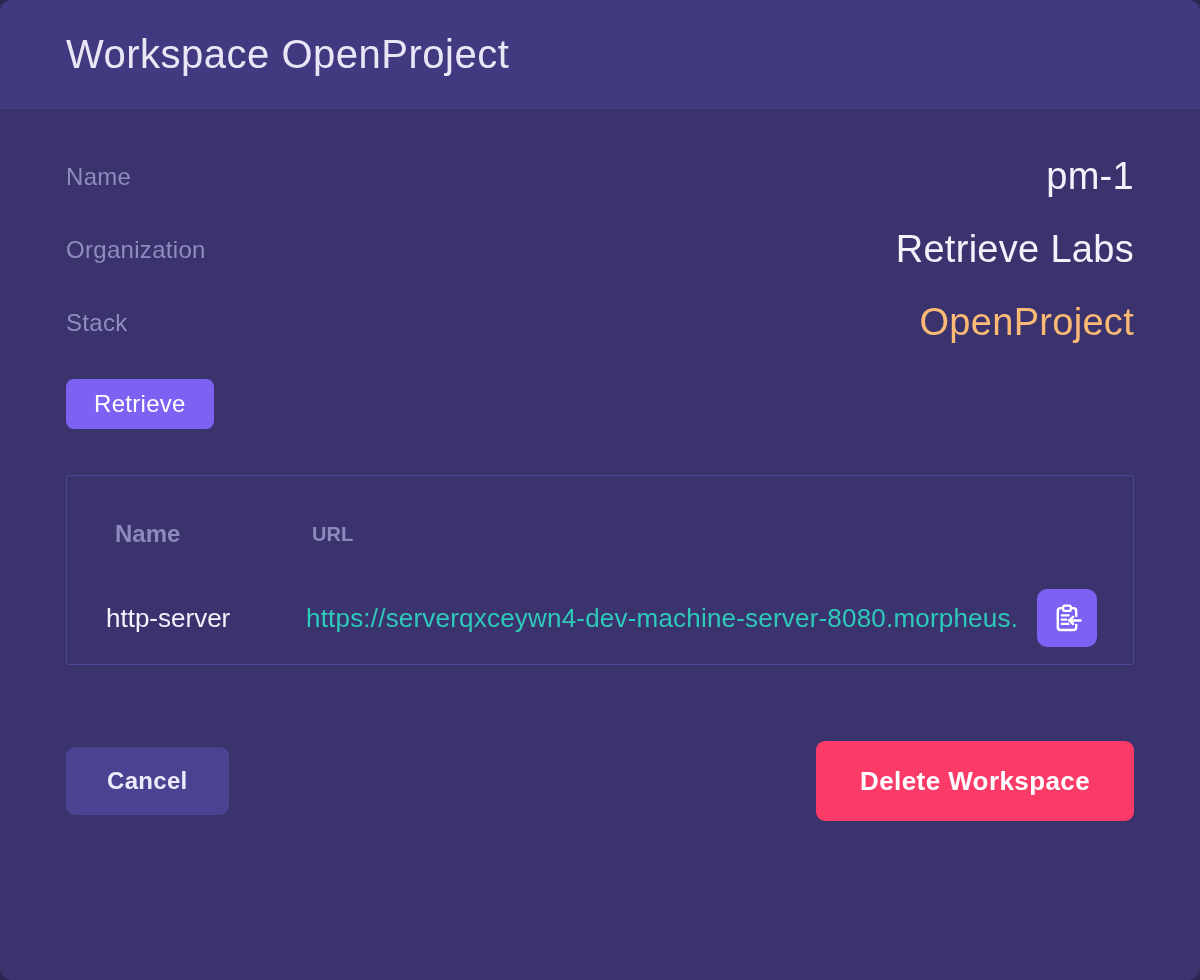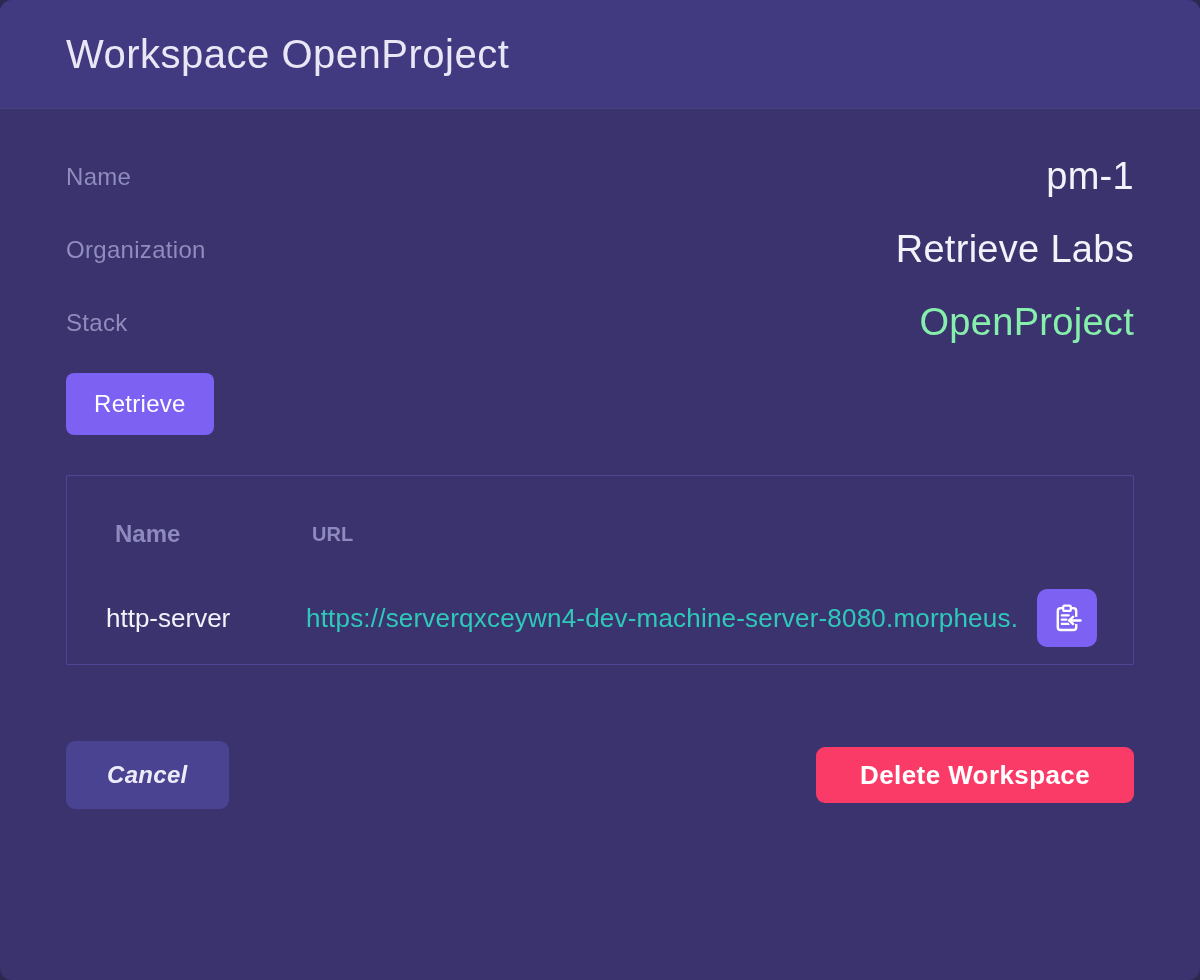--- a/index.html
+++ b/index.html
@@ -43,32 +43,32 @@
     justify-content: space-between;
   }
   .field-label {
     font-size: 24px;
     color: #908cbe;
     letter-spacing: 0.3px;
   }
   .field-value { font-size: 38px; letter-spacing: 0.3px; }
   .value-white { color: #f3f2fb; }
   .value-green { color: #30ce92; font-size: 27px; }
-  .value-muted { color: #86efac; }
+  .value-muted { color: #fdba74; }
   .urls-row { height: 90px; }
   .btn-retrieve {
     background: #7d61f3;
     color: #ffffff;
     border: none;
     border-radius: 8px;
     font-family: inherit;
     font-size: 24px;
     font-weight: 500;
     padding: 8px 28px;
-    height: 62px;
+    height: 50px;
     cursor: pointer;
     letter-spacing: 0.3px;
   }
   .url-table {
     margin-top: 26px;
     border: 1px solid #4d4596;
     border-radius: 2px;
     padding-top: 20px;
     height: 190px;
   }
@@ -135,31 +135,30 @@
     color: #edebf9;
     border: none;
     border-radius: 9px;
     font-family: inherit;
     font-size: 24px;
     font-weight: 700;
     height: 68px;
     padding: 0 41px;
     cursor: pointer;
     letter-spacing: 0.3px;
-    font-style: italic;
   }
   .btn-delete {
     background: #fa3b68;
     color: #ffffff;
     border: none;
     border-radius: 9px;
     font-family: inherit;
     font-size: 26px;
     font-weight: 700;
-    height: 56px;
+    height: 80px;
     padding: 0 44px;
     cursor: pointer;
     letter-spacing: 0.4px;
   }
 </style>
 </head>
 <body>
 
 <div class="modal">
 

